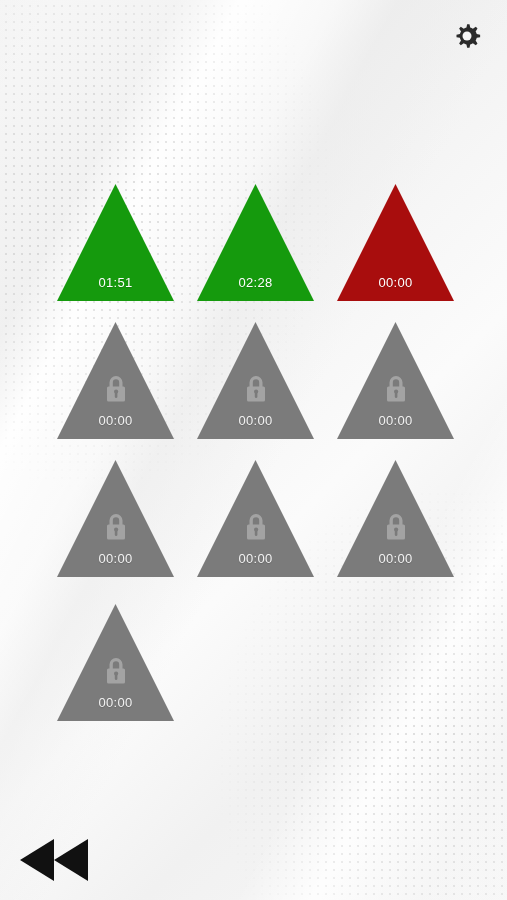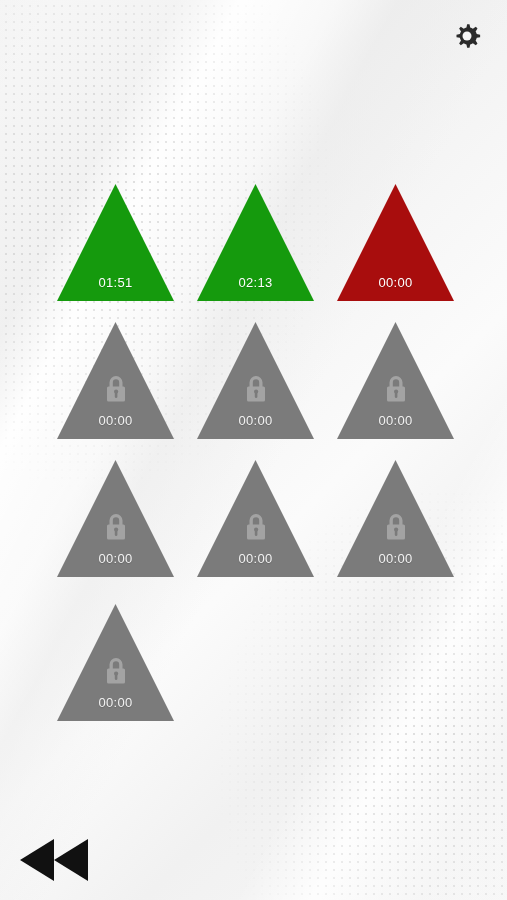--- a/index.html
+++ b/index.html
@@ -187,21 +187,21 @@
     </span>
   </button>
 
   <div class="grid">
       <div class="tile" style="left: 57px; top: 184px;">
         <div class="tri green" style="background: rgb(21, 154, 13);"></div>
         <div class="timer">01:51</div>
       </div>
       <div class="tile" style="left: 197px; top: 184px;">
         <div class="tri green" style="background: rgb(21, 154, 13);"></div>
-        <div class="timer">02:13</div>
+        <div class="timer">02:28</div>
       </div>
       <div class="tile" style="left: 337px; top: 184px;">
         <div class="tri red" style="background: rgb(168, 13, 13);"></div>
         <div class="timer">00:00</div>
       </div>
       <div class="tile is-locked" style="left: 57px; top: 322px;">
         <div class="tri locked" style="background: rgb(123, 123, 123);"></div>
         <span class="lock-icon">
           <svg width="26" height="30" viewBox="0 0 26 30" aria-hidden="true">
             <path d="M6.5 13 L6.5 8.5 A6.5 6.5 0 0 1 19.5 8.5 L19.5 13 L16.2 13 L16.2 8.5 A3.2 3.2 0 0 0 9.8 8.5 L9.8 13 Z" fill="#ffffff"></path>

